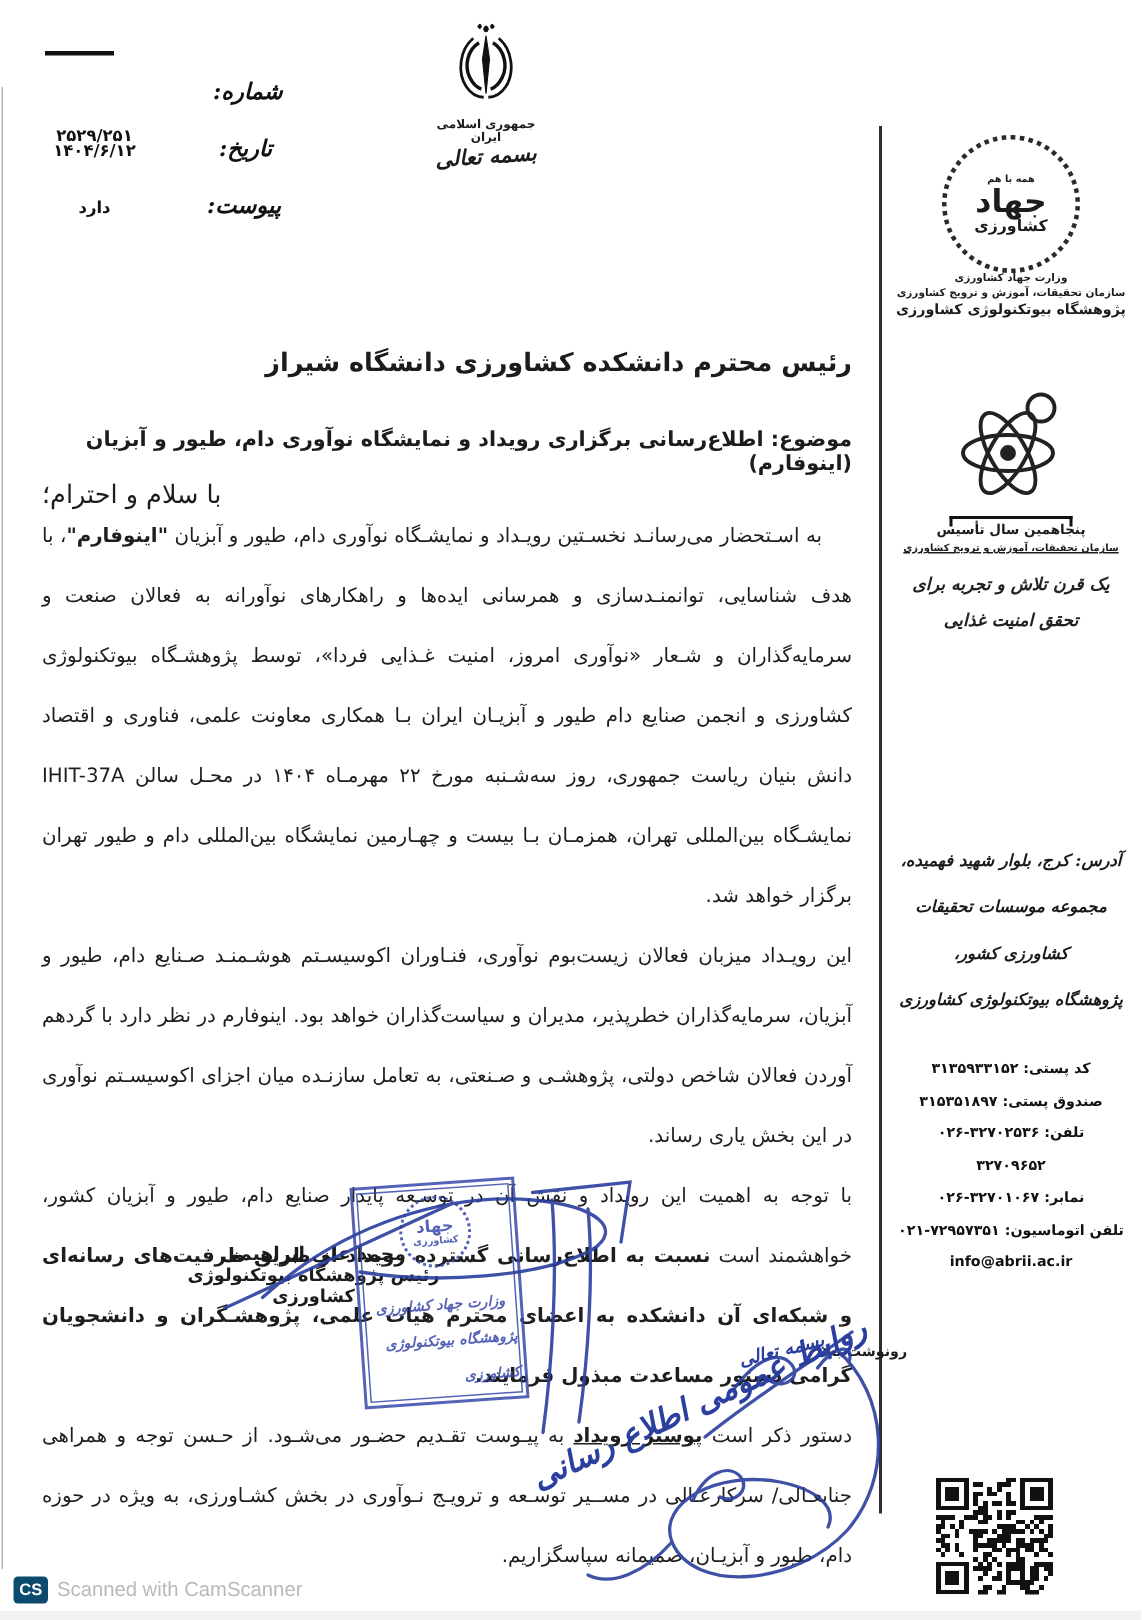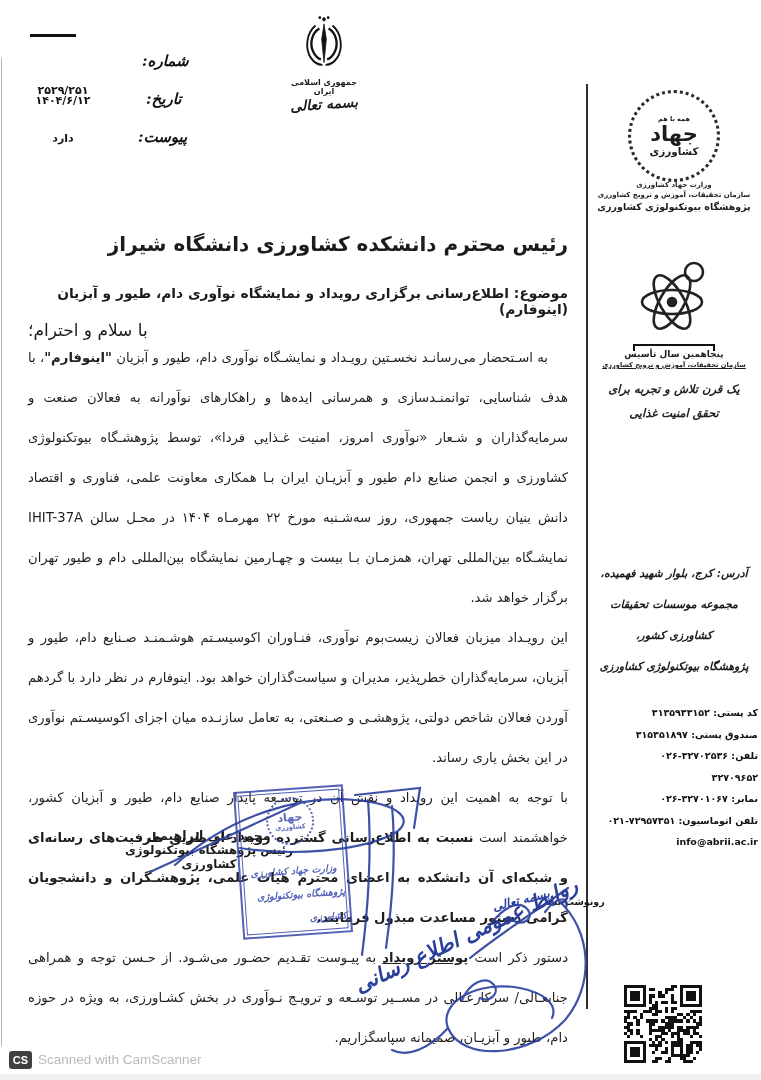--- a/index.html
+++ b/index.html
@@ -28,24 +28,24 @@
   .wreath .t3{font-size:10.5px;font-weight:bold;}
   .org0{font-size:7px;font-weight:bold;}
   .org1{font-size:7px;font-weight:bold;}
   .org2{font-size:9.5px;font-weight:bold;}
   .bracket{margin:0 auto;width:78px;height:5px;border-top:2px solid #111;
            border-left:2px solid #111;border-right:2px solid #111;}
   .anniv-t{font-size:9px;font-weight:bold;}
   .anniv-s{font-size:6.6px;font-weight:bold;text-decoration:underline;}
   .slogan{font-size:11.5px;font-weight:bold;color:#222;}
   .addr{font-size:11px;font-weight:bold;line-height:31px;color:#1a1a1a;}
-  .contact{font-size:9.5px;font-weight:bold;line-height:21.5px;color:#111;text-align:right;}
+  .contact{font-size:9.5px;font-weight:bold;line-height:21.5px;color:#111;}
   
   .recipient{position:absolute;left:28px;top:232px;width:540px;
-             font-size:20px;font-weight:bold;}
+             font-size:17px;font-weight:bold;}
   .subject{position:absolute;left:28px;top:266px;width:540px;text-align:right;
            font-size:13.8px;font-weight:bold;margin-top:19px;}
   .salutation{position:absolute;left:28px;top:320px;width:540px;text-align:left;font-size:17px;}
   .body-text{position:absolute;left:28px;top:338px;width:540px;font-size:13.2px;
              line-height:40px;text-align:justify;text-align-last:right;color:#1e1e1e;}
   .body-text p{margin:0;}
   .body-text p.indent{text-indent:20px;}
   .u{text-decoration:underline;}
   
   .sig-block{position:absolute;left:104px;top:828px;width:210px;text-align:center;}
@@ -60,21 +60,21 @@
   .stamp-circle .a{font-size:11px;font-weight:bold;line-height:11px;}
   .stamp-circle .b{font-size:6.5px;font-weight:bold;}
   .stamp-l{font-size:9.5px;font-weight:bold;color:#3848ab;line-height:24px;}
   
   .copyto{position:absolute;left:548px;top:896px;font-size:9.5px;font-weight:bold;}
   .hand-main{position:absolute;left:295px;top:1002px;width:310px;font-size:21px;font-weight:bold;
              transform:rotate(-25deg);transform-origin:left center;letter-spacing:1px;}
   .hand-small{position:absolute;left:492px;top:893px;font-size:12px;font-weight:bold;
               transform:rotate(-14deg);}
   
-  .cs-badge{position:absolute;left:9px;top:1051px;width:23px;height:18px;background:#404040;
+  .cs-badge{position:absolute;left:9px;top:1051px;width:23px;height:18px;background:#0c4a6e;
             border-radius:3px;color:#fff;font-size:11px;font-weight:bold;display:flex;
             align-items:center;justify-content:center;font-family:"Liberation Sans",sans-serif;}
   .cs-text{position:absolute;left:38px;top:1052px;font-size:13.5px;color:#b7babd;
            font-family:"Liberation Sans",sans-serif;direction:ltr;}
   .qr{position:absolute;left:622px;top:985px;width:82px;height:78px;}
   svg.overlay{position:absolute;left:0;top:0;width:761px;height:1080px;pointer-events:none;}
   .bottom-strip{position:absolute;left:0;top:1074px;width:761px;height:6px;background:#e8e8e8;opacity:.6;}
 </style>
 </head>
 <body>

